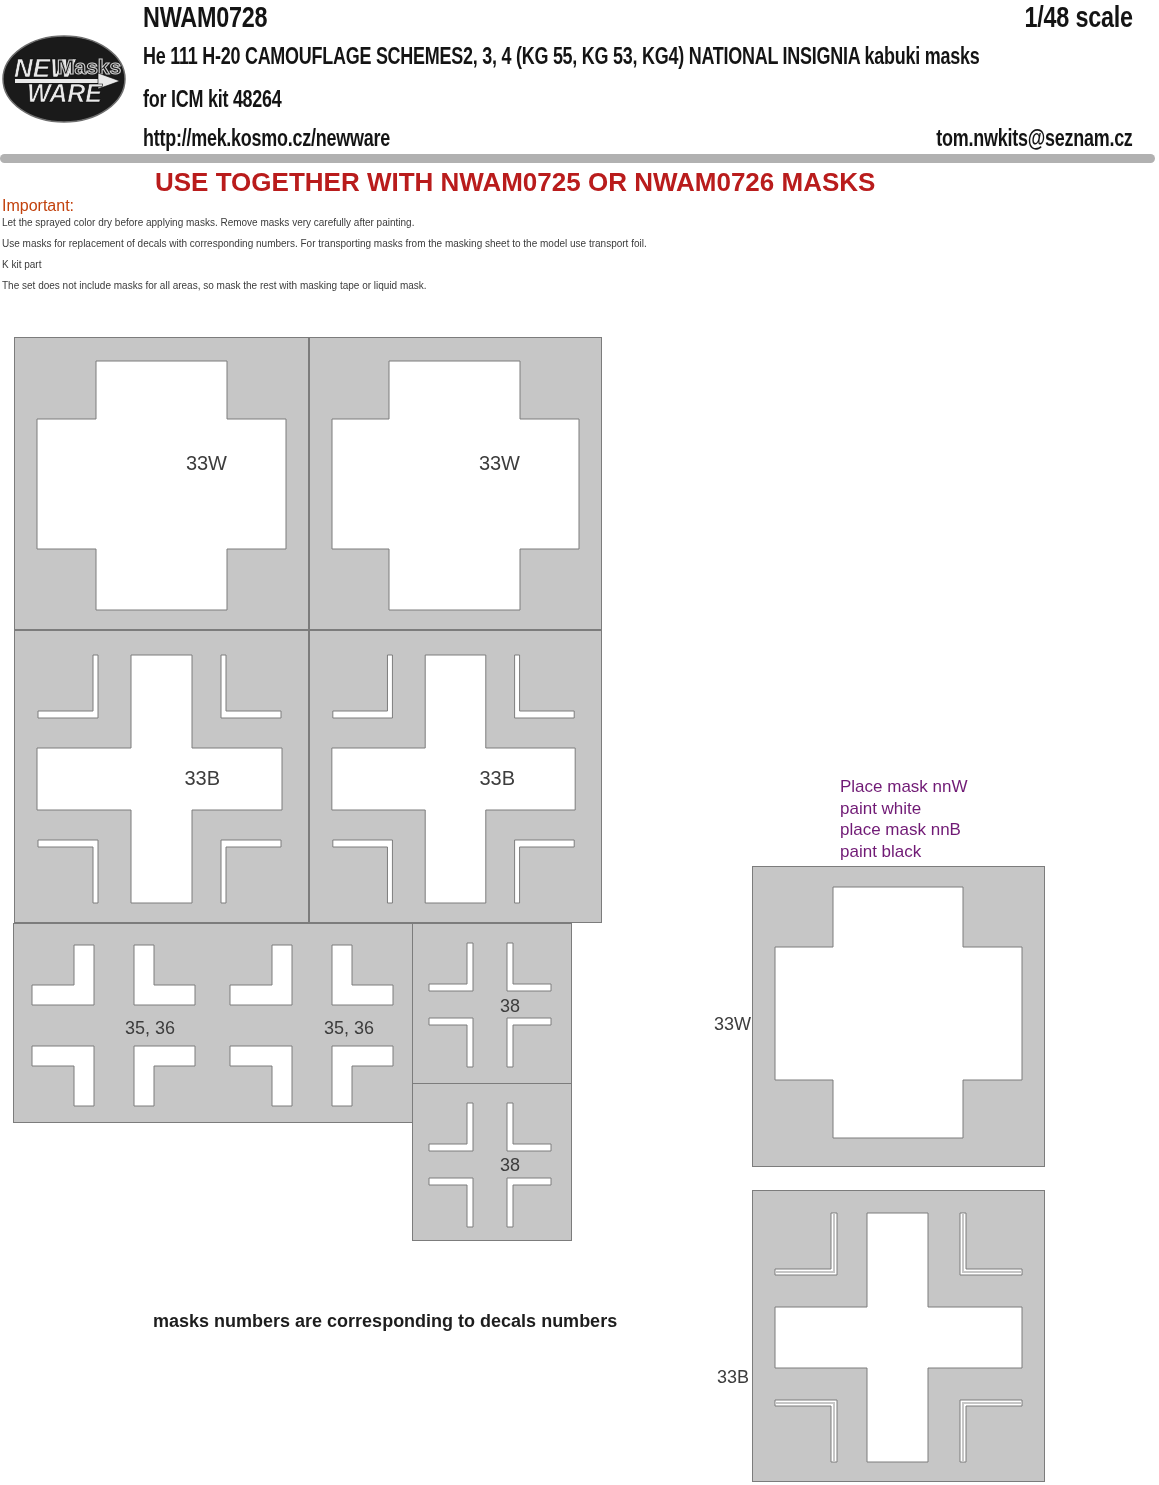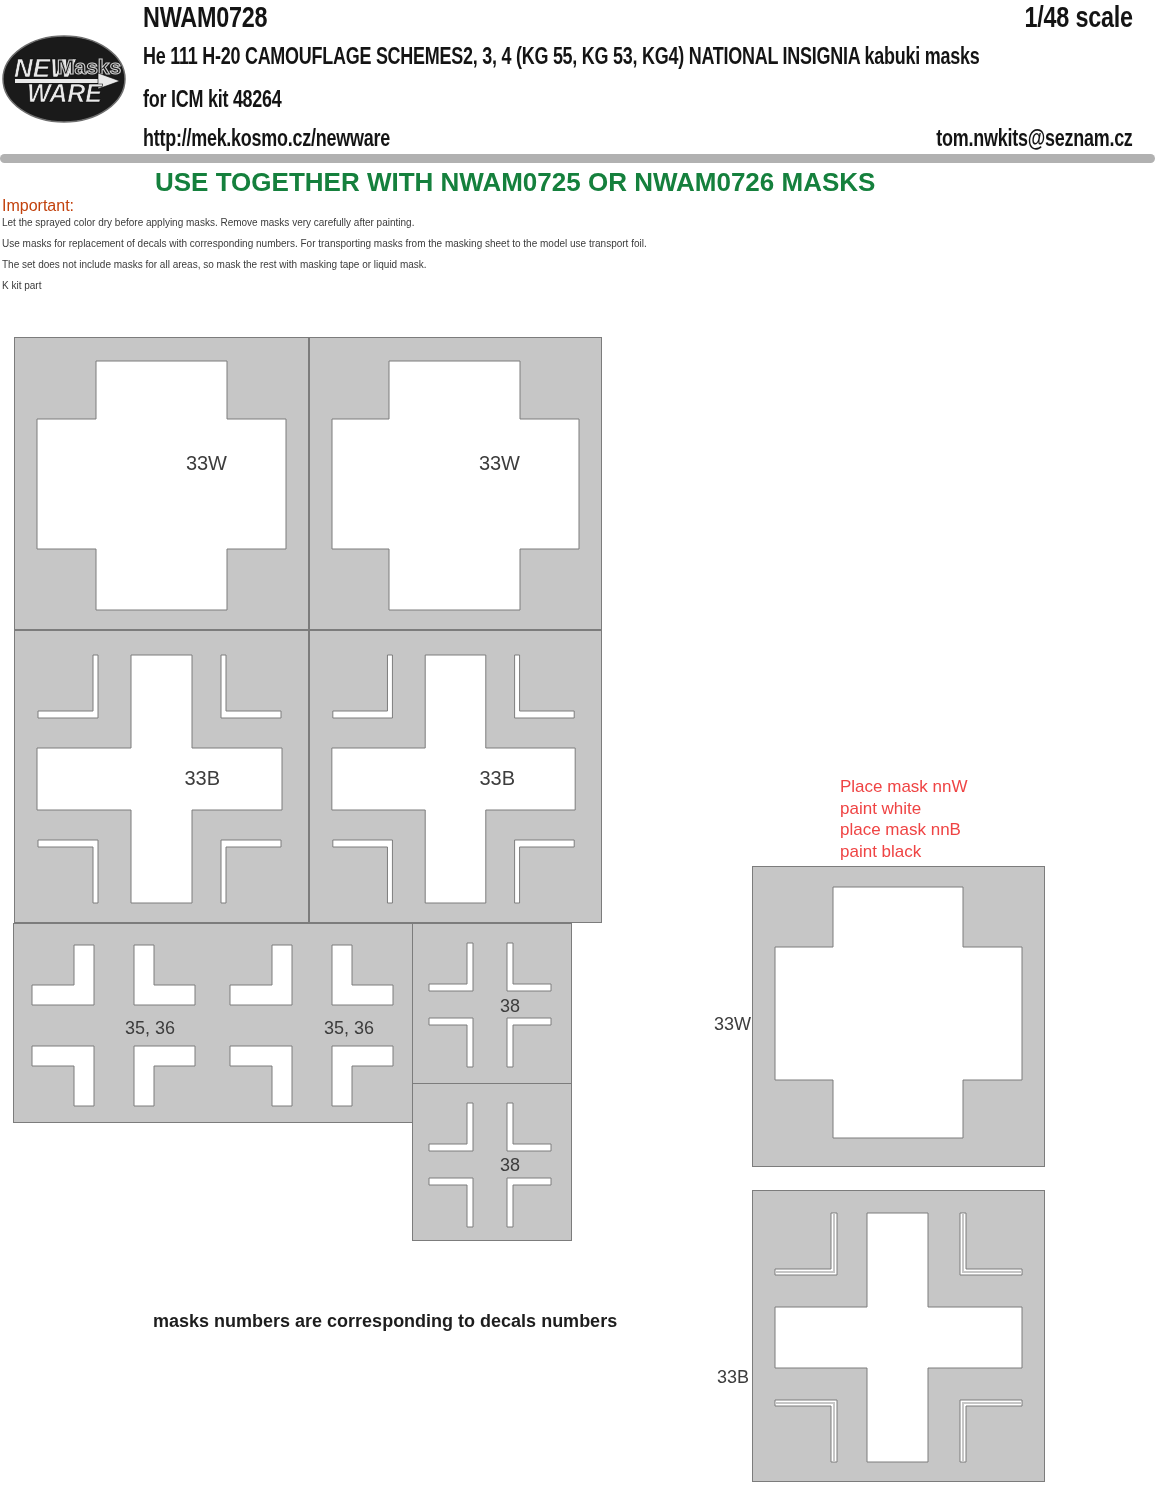--- a/index.html
+++ b/index.html
@@ -4,26 +4,26 @@
 <style>
   html,body{margin:0;padding:0;background:#fff;}
   .page{position:relative;width:1159px;height:1485px;background:#ffffff;
         font-family:"Liberation Sans",sans-serif;color:#111;overflow:hidden;}
   .abs{position:absolute;}
   .cond{font-weight:bold;white-space:nowrap;transform:scaleX(0.78);transform-origin:0 0;
         letter-spacing:-0.3px;color:#141414;}
   .cond-r{font-weight:bold;white-space:nowrap;transform:scaleX(0.78);transform-origin:100% 0;
         letter-spacing:-0.3px;color:#141414;text-align:right;}
   .divider{background:#b1b1b1;border-radius:5px;}
-  .banner{font-weight:bold;font-size:26px;color:#15803d;text-align:center;white-space:nowrap;}
+  .banner{font-weight:bold;font-size:26px;color:#b91c1c;text-align:center;white-space:nowrap;}
   .note-head{font-weight:normal;font-size:16px;color:#c2410c;}
   .note-line{font-size:10px;line-height:21px;color:#3b3b3b;white-space:nowrap;}
   .mask-label{position:absolute;text-align:right;color:#3d3d3d;font-size:20px;white-space:nowrap;}
   .mask-label.small{font-size:18px;}
-  .place-note{font-size:17px;line-height:21.5px;color:#ef4444;white-space:nowrap;}
+  .place-note{font-size:17px;line-height:21.5px;color:#701a75;white-space:nowrap;}
   .footer-note{font-weight:bold;font-size:18px;color:#1d1d1d;white-space:nowrap;margin-left:36px;}
   svg{display:block;}
   .sheet-fill{fill:#c6c6c6;stroke:#7c7c7c;stroke-width:1;}
   .cut{fill:#ffffff;stroke:#7c7c7c;stroke-width:1;}
   .cut-line{fill:none;stroke:#c6c6c6;stroke-width:2;}
 </style>
 </head>
 <body>
 
 <div class="page">
@@ -51,22 +51,22 @@
 
   <div class="abs divider" style="left:0px;top:154px;width:1155px;height:9px;"></div>
 
   <div class="abs banner" style="left:155px;top:167px;width:710px;">USE TOGETHER WITH NWAM0725 OR NWAM0726 MASKS</div>
 
   <div class="abs note-head" style="left:2px;top:197px;">Important:</div>
 
   <div class="abs" style="left:2px;top:212px;">
     <div class="note-line">Let the sprayed color dry before applying masks. Remove masks very carefully after painting.</div>
     <div class="note-line">Use masks for replacement of decals with corresponding numbers. For transporting masks from the masking sheet to the model use transport foil.</div>
+    <div class="note-line">K kit part</div>
     <div class="note-line">The set does not include masks for all areas, so mask the rest with masking tape or liquid mask.</div>
-    <div class="note-line">K kit part</div>
   </div>
 
   <svg class="abs" style="left:14px;top:337px;" width="295" height="293" viewBox="0 0 295 293">
     <rect class="sheet-fill" x="0.5" y="0.5" width="294" height="292"></rect>
     <path class="cut" d="M 82 24 H 213 V 82 H 272 V 212 H 213 V 273 H 82 V 212 H 23 V 82 H 82 Z"></path>
   </svg>
   <div class="mask-label" style="left:107px;top:452px;width:120px;">33W</div>
 
   <svg class="abs" style="left:309px;top:337px;" width="293" height="293" viewBox="0 0 293 293">
     <rect class="sheet-fill" x="0.5" y="0.5" width="292" height="292"></rect>

